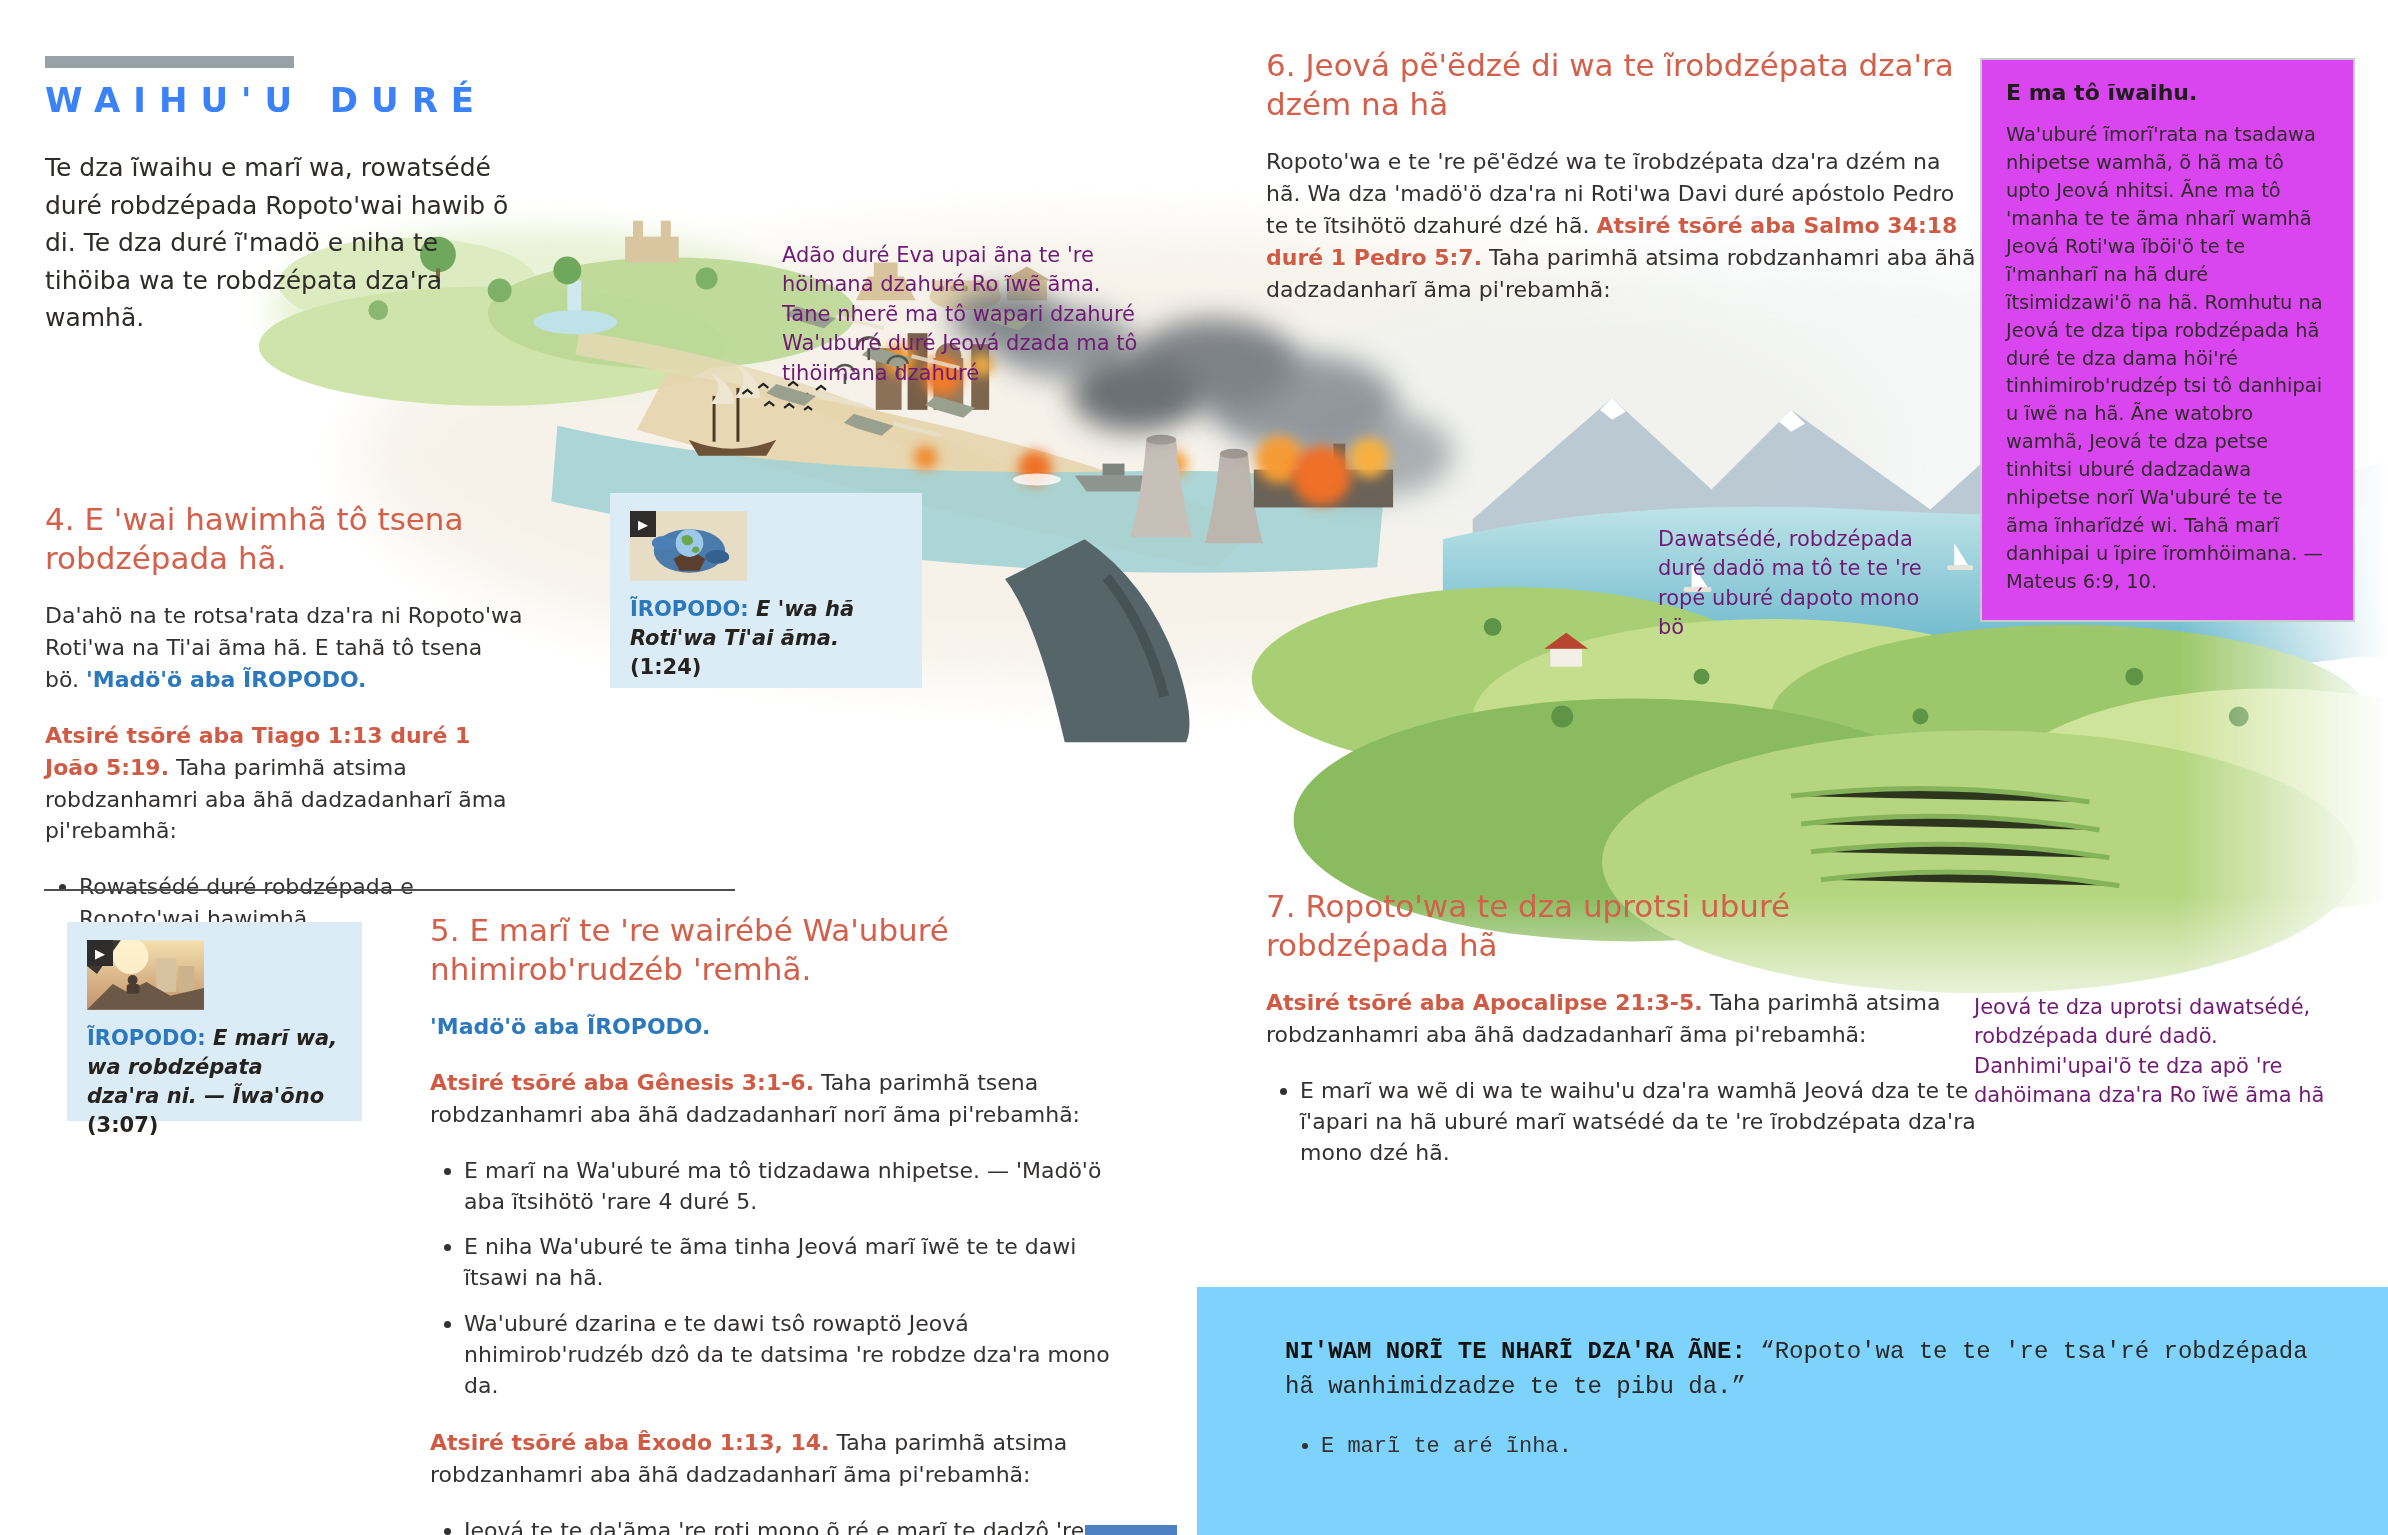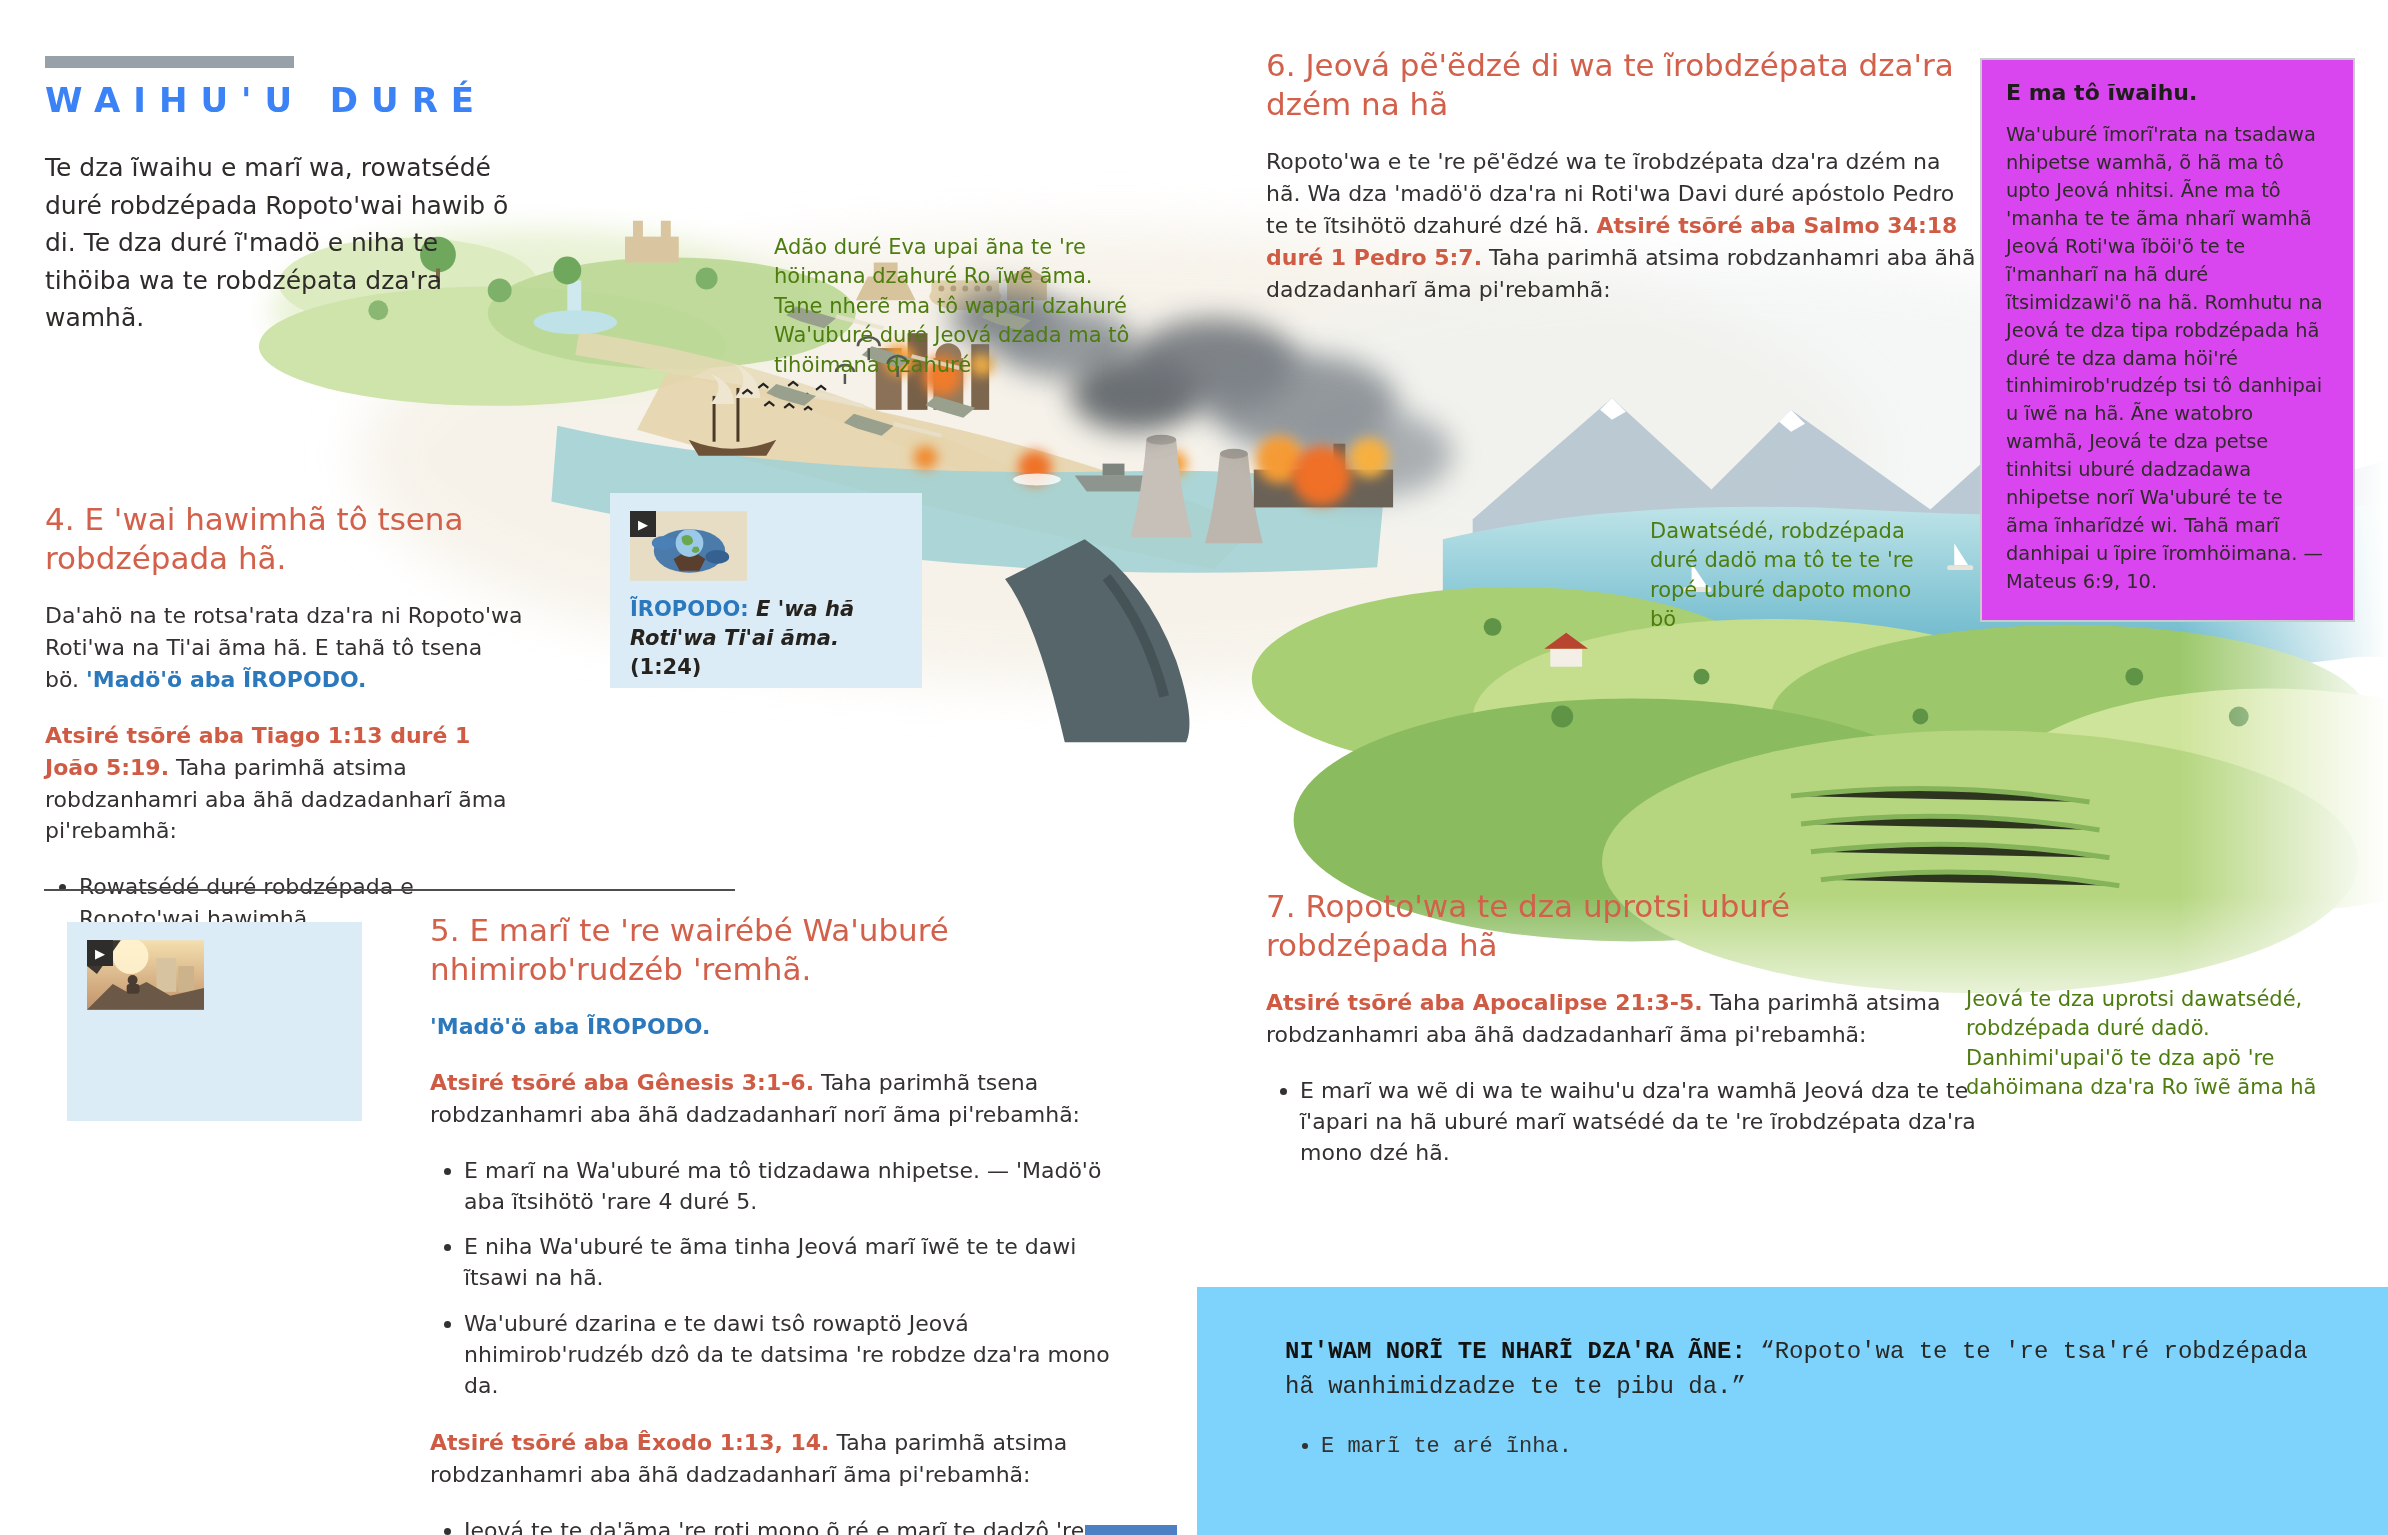--- a/index.html
+++ b/index.html
@@ -13,21 +13,21 @@
   .kicker-bar{left:45px;top:56px;width:249px;height:12px;background:#99a1a8;}
   .kicker{left:45px;top:80px;font-size:34px;font-weight:bold;color:#3b82f6;letter-spacing:13px;}
   .intro{left:45px;top:149px;width:468px;font-size:25px;line-height:1.5;color:#2e2b29;margin:0;}
   
   h2{margin:0 0 22px 0;font-size:31px;line-height:1.26;color:#d2604a;font-weight:normal;}
   .body-p{margin:0 0 24px 0;font-size:22px;line-height:1.45;}
   .scripture{color:#cf5b44;font-weight:bold;}
   .vlink{color:#2b78bd;font-weight:bold;text-decoration:none;cursor:pointer;}
   ul.bullets{margin:0 0 26px 0;padding-left:34px;}
   ul.bullets li{margin-bottom:14px;font-size:22px;line-height:1.42;}
-  .caption{margin:8px;font-size:21px;line-height:1.4;color:#4d7c0f;}
+  .caption{margin:16px;font-size:21px;line-height:1.4;color:#701a75;}
   
   .sec4{left:45px;top:500px;width:478px;}
   .sec5{left:430px;top:911px;width:702px;}
   .sec6{left:1266px;top:46px;width:712px;}
   .sec7{left:1266px;top:887px;width:712px;}
   .cap1{left:766px;top:225px;width:373px;}
   .cap2{left:1642px;top:509px;width:294px;}
   .cap3{left:1958px;top:977px;width:393px;}
   .divider{left:44px;top:889px;width:691px;height:0;border-top:2px solid #4e4e4e;}
   
@@ -300,20 +300,21 @@
       <circle cx="44" cy="16" r="18" fill="#fff3cf" opacity="0.9"></circle>
       <rect x="70" y="18" width="20" height="34" fill="#d8c3a0"></rect>
       <rect x="92" y="26" width="16" height="26" fill="#cdb38c"></rect>
       <path d="M0,70 l26,-26 l14,8 l20,-10 l24,14 l34,-8 l0,22 z" fill="#6b5846"></path>
       <polygon points="0,0 34,0 10,34 0,26" fill="#3b3730"></polygon>
       <circle cx="46" cy="40" r="5" fill="#4a3c30"></circle>
       <rect x="40" y="44" width="13" height="10" rx="3" fill="#4a3c30"></rect>
     </svg>
     <span class="playbtn">▶</span>
   </div>
+  <p class="vcaption"><span class="vlink">ĨROPODO:</span> <span class="vtitle">E marĩ wa, wa robdzépata dza'ra ni. — Ĩwa'õno</span> <span>(3:07)</span></p>
 </div>
 
 <section class="abs sec5 z2">
   <h2>5. E marĩ te 're wairébé Wa'uburé nhimirob'rudzéb 'remhã.</h2>
   <p class="body-p"><a class="vlink">'Madö'ö aba ĨROPODO.</a></p>
   <p class="body-p"><span class="scripture">Atsiré tsõré aba Gênesis 3:1-6.</span><span> Taha parimhã tsena robdzanhamri aba ãhã dadzadanharĩ norĩ ãma pi'rebamhã:</span></p>
   <ul class="bullets">
     <li>E marĩ na Wa'uburé ma tô tidzadawa nhipetse. — 'Madö'ö aba ĩtsihötö 'rare 4 duré 5.</li>
     <li>E niha Wa'uburé te ãma tinha Jeová marĩ ĩwẽ te te dawi ĩtsawi na hã.</li>
     <li>Wa'uburé dzarina e te dawi tsô rowaptö Jeová nhimirob'rudzéb dzô da te datsima 're robdze dza'ra mono da.</li>

